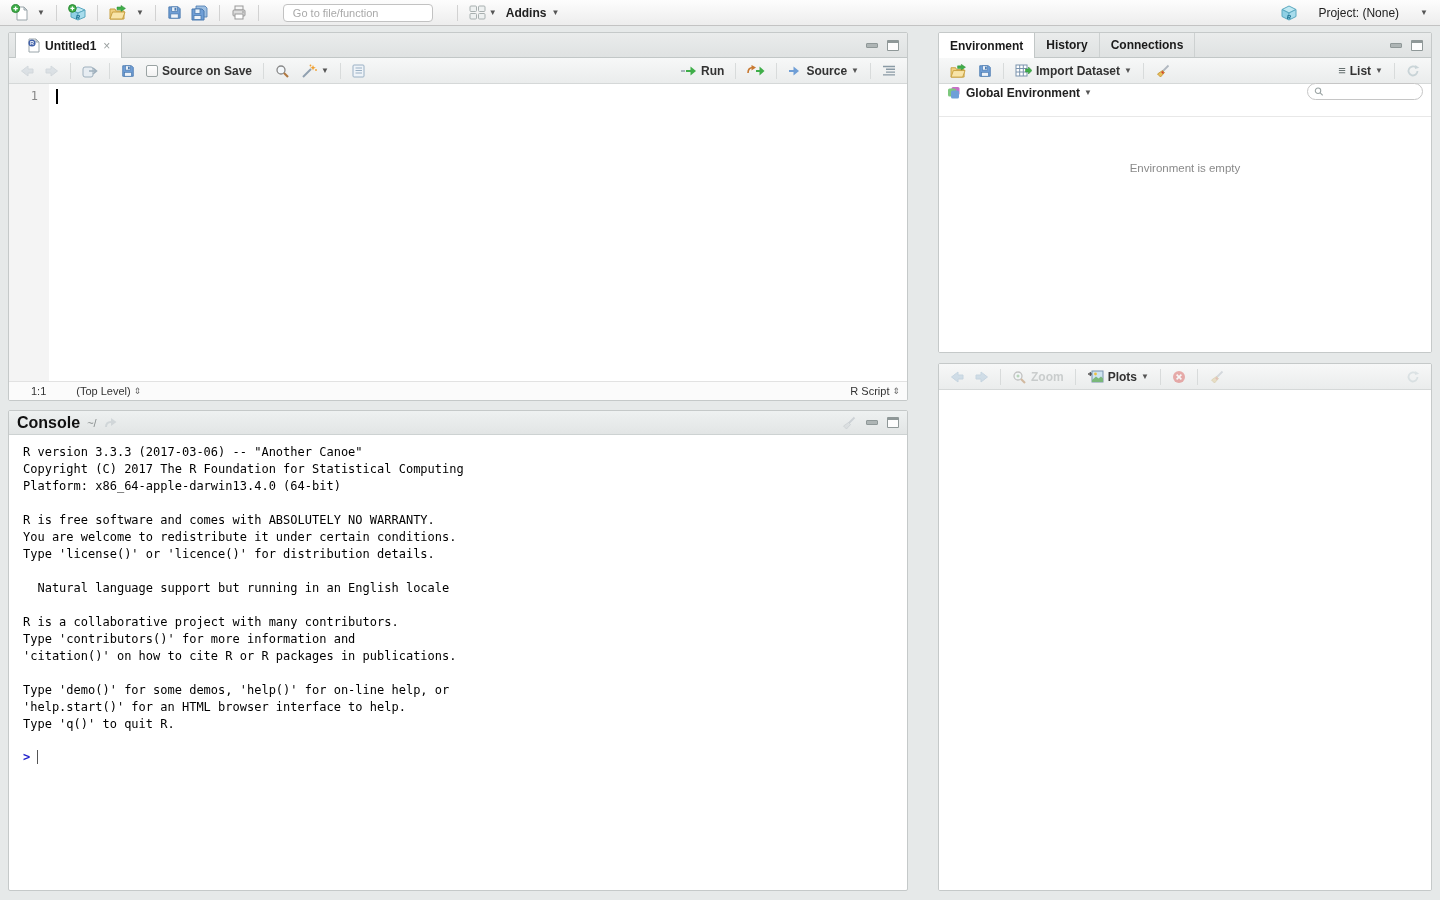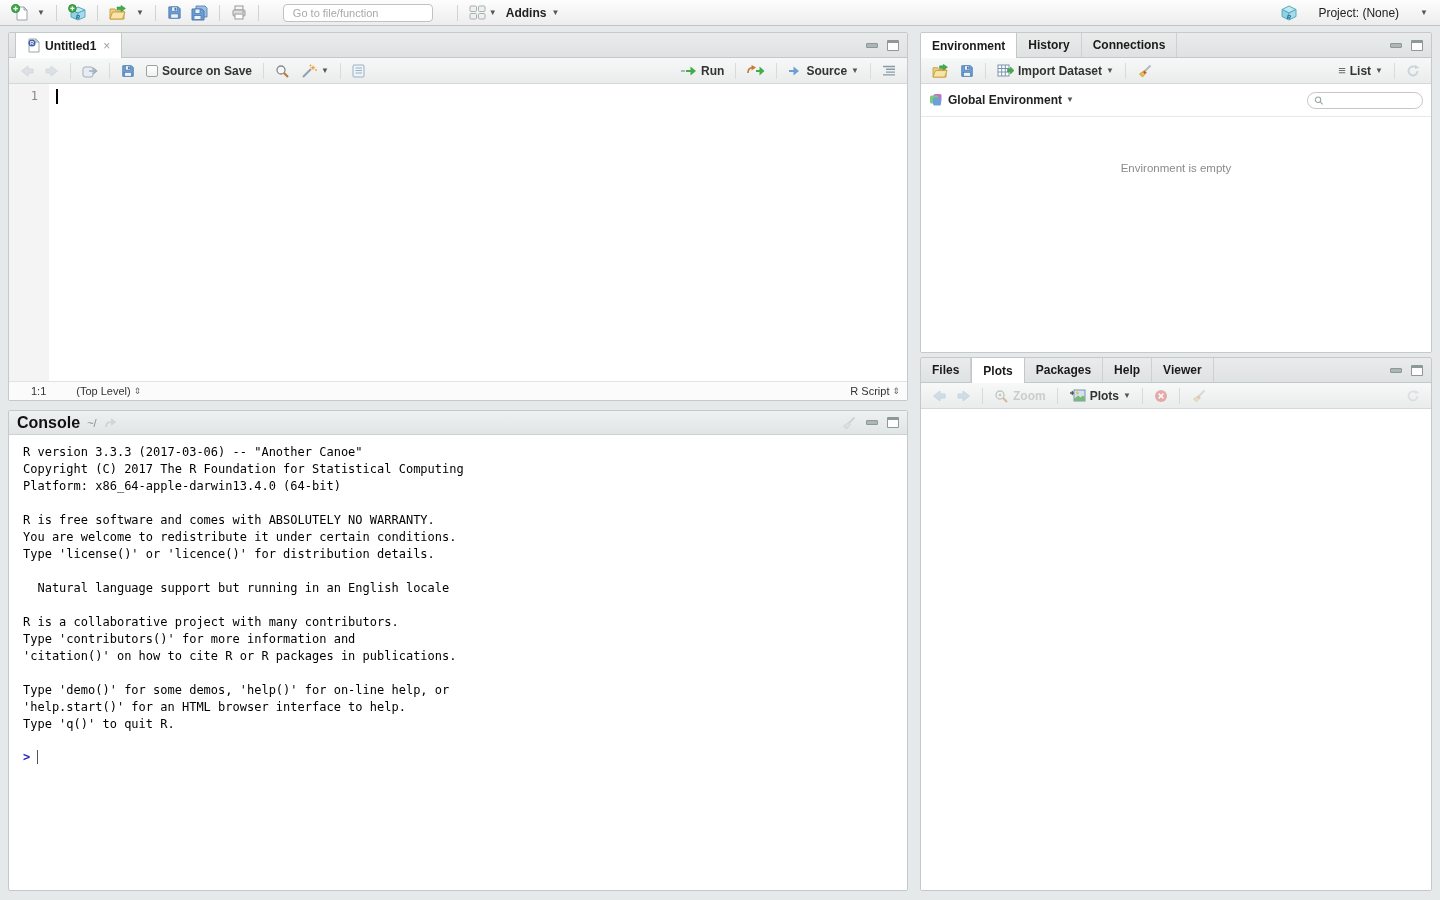--- a/index.html
+++ b/index.html
@@ -25,21 +25,21 @@
     background:#fff; border:1px solid #c2c2c2; border-radius:4px; padding:0 5px;
   }
   .goto-box input{ border:none; outline:none; flex:1; font-family:"Liberation Sans",sans-serif; font-size:11px; color:#333; background:transparent; }
   .goto-box input::placeholder{ color:#a9a9a9; }
   .tb-spacer{ flex:1; }
   .project-btn{ display:flex; align-items:center; gap:21px; padding:1px 4px; font-size:12px; color:#222; }
 
   
   .workspace{ display:flex; gap:12px; padding:6px 8px 8px 8px; height:873px; }
   .left-col{ width:900px; display:flex; flex-direction:column; gap:9px; }
-  .right-col{ flex:1; display:flex; flex-direction:column; gap:4px; }
+  .right-col{ flex:1; display:flex; flex-direction:column; gap:10px;margin-left:18px; }
   .pane{
     background:#fff; border:1px solid #c5c9c9; border-radius:2px;
     display:flex; flex-direction:column; overflow:hidden;
   }
   .source-pane{ height:369px; }
   .console-pane{ flex:1; }
   .env-pane{ height:321px; }
   .plots-pane{ flex:1; }
 
   
@@ -112,21 +112,21 @@
   .console-body pre{
     font-family:"DejaVu Sans Mono",monospace; font-size:12px; line-height:17px; color:#000;
     white-space:pre;
   }
   .prompt-line{ margin-top:17px; display:flex; align-items:center; font-family:"DejaVu Sans Mono",monospace; font-size:12px; }
   .prompt{ color:#2222cc; font-weight:bold; }
   .console-cursor{ width:1px; height:14px; background:#555; margin-left:7px; }
 
   
   .env-scope-row{
-    height:22px; flex:0 0 22px; display:flex; align-items:center; gap:6px; padding:16px 8px;
+    height:22px; flex:0 0 22px; display:flex; align-items:flex-end; gap:6px; padding:16px 8px;
     background:#fff; border-bottom:1px solid #e8e8e8; font-size:12px; color:#222;
   }
   .search-box{
     margin-left:auto; width:116px; height:17px; display:flex; align-items:center; gap:3px;
     border:1px solid #c6c6c6; border-radius:9px; background:#fff; padding:0 6px;
   }
   .search-box input{ border:none; outline:none; width:100%; font-size:11px; background:transparent; }
   .env-body{ flex:1; background:#fff; }
   .env-empty{ text-align:center; padding-top:45px; color:#8a8a8a; font-size:11.5px; }
   .plots-body{ flex:1; background:#fff; }
@@ -500,41 +500,20 @@
             </svg>
           <input style="">
         </span>
       </div>
       <div class="env-body">
         <div class="env-empty">Environment is empty</div>
       </div>
     </div>
 
     <div class="pane plots-pane">
-      <div class="tabbar">
-        <div class="tab first">
-            <span>Files</span>
-          </div>
-        <div class="tab active">
-            <span>Plots</span>
-          </div>
-        <div class="tab">
-            <span>Packages</span>
-          </div>
-        <div class="tab">
-            <span>Help</span>
-          </div>
-        <div class="tab">
-            <span>Viewer</span>
-          </div>
-        <div class="minmax">
-          <span class="ic-min"></span>
-          <span class="ic-max"></span>
-        </div>
-      </div>
       <div class="ptoolbar">
         <span class="tool-btn dim">
           <svg width="14" height="12" viewBox="0 0 14 12">
               <path d="M8 1 V4 H13 V8 H8 V11 L1.5 6 Z" fill="#a9c4da" stroke="#93b2cb"></path>
             </svg>
         </span>
         <span class="tool-btn dim">
           <svg width="14" height="12" viewBox="0 0 14 12">
               <path d="M6 1 V4 H1 V8 H6 V11 L12.5 6 Z" fill="#a9c4da" stroke="#93b2cb"></path>
             </svg>

